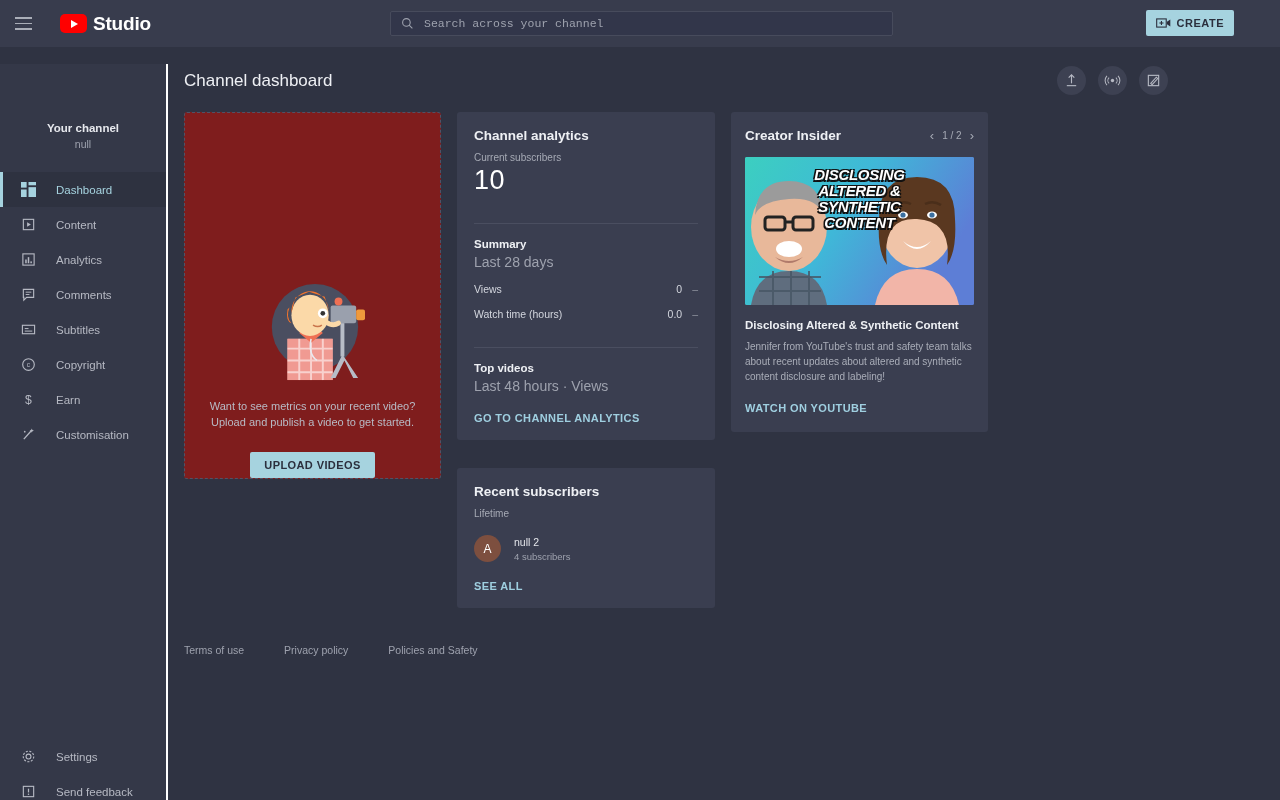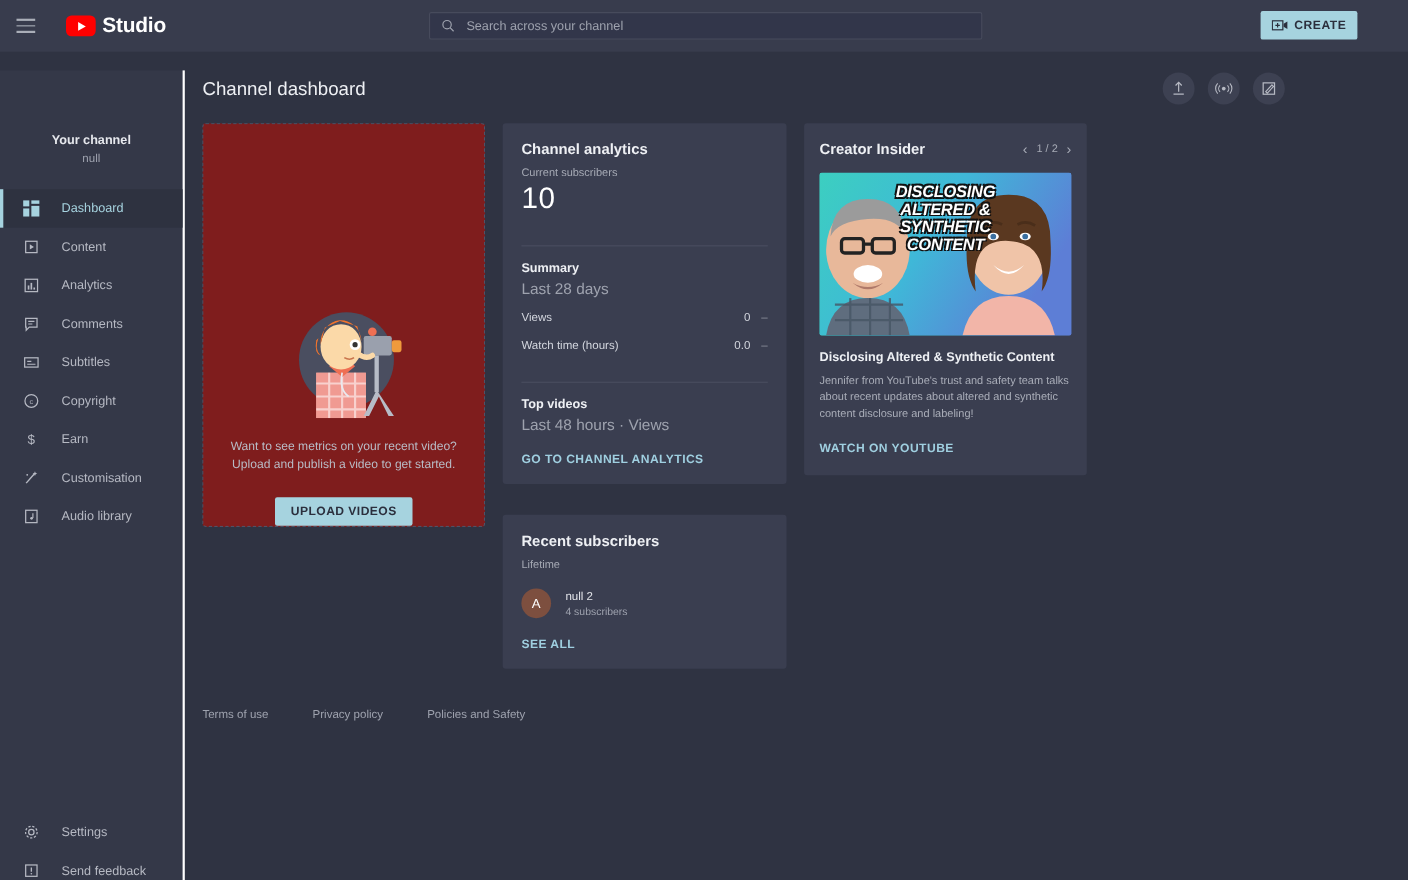--- a/index.html
+++ b/index.html
@@ -32,21 +32,21 @@
   .logo-text { color: #fff; font-size: 19px; font-weight: bold; letter-spacing: -0.2px; }
   .search-box {
     position: absolute; left: 390px; top: 11px;
     width: 503px; height: 25px;
     background: #32364a; border: 1px solid #474b5c; border-radius: 2px;
     display: flex; align-items: center; padding: 0 10px; gap: 10px;
   }
   .search-ico { width: 13px; height: 13px; flex: none; }
   .search-input {
     background: transparent; border: none; outline: none;
-    color: #c7cad3; font-size: 11.5px; font-family: Liberation Sans, sans-serif;
+    color: #c7cad3; font-size: 11.5px; font-family: Liberation Mono, monospace;
     width: 100%;
   }
   .search-input::placeholder { color: #9ea2ae; }
   .help-btn {
     position: absolute; right: 97px; top: 13px;
     width: 21px; height: 21px; cursor: pointer;
   }
   .create-btn {
     position: absolute; right: 46px; top: 10px;
     height: 26px; background: #a6d3df; color: #2b2f3d;
@@ -287,30 +287,20 @@
       <span class="nav-ico">
         <svg width="15" height="15" viewBox="0 0 16 16">
           <line x1="3" y1="13" x2="11" y2="4" stroke="#b6b9c3" stroke-width="1.4"></line>
           <path d="M11.5 1.5 l0.7 1.6 1.6 0.7 -1.6 0.7 -0.7 1.6 -0.7 -1.6 -1.6 -0.7 1.6 -0.7z" fill="#b6b9c3"></path>
           <circle cx="4" cy="5" r="0.9" fill="#b6b9c3"></circle>
         </svg>
       </span>
       <span>Customisation</span>
     </div>
 
-    <div class="nav-item">
-      <span class="nav-ico">
-        <svg width="15" height="15" viewBox="0 0 16 16">
-          <rect x="2.5" y="2" width="11" height="12" fill="none" stroke="#b6b9c3" stroke-width="1.2"></rect>
-          <path d="M9.5 5 v4.4" stroke="#b6b9c3" stroke-width="1.1" fill="none"></path>
-          <circle cx="8.2" cy="9.8" r="1.3" fill="#b6b9c3"></circle>
-        </svg>
-      </span>
-      <span>Audio library</span>
-    </div>
   </div>
 
   <div class="nav-bottom">
     <div class="nav-item">
       <span class="nav-ico">
         <svg width="15" height="15" viewBox="0 0 16 16">
           <circle cx="8" cy="8" r="2.6" fill="none" stroke="#b6b9c3" stroke-width="1.2"></circle>
           <circle cx="8" cy="8" r="5.6" fill="none" stroke="#b6b9c3" stroke-width="1.2" stroke-dasharray="2.2 1.6"></circle>
         </svg>
       </span>

